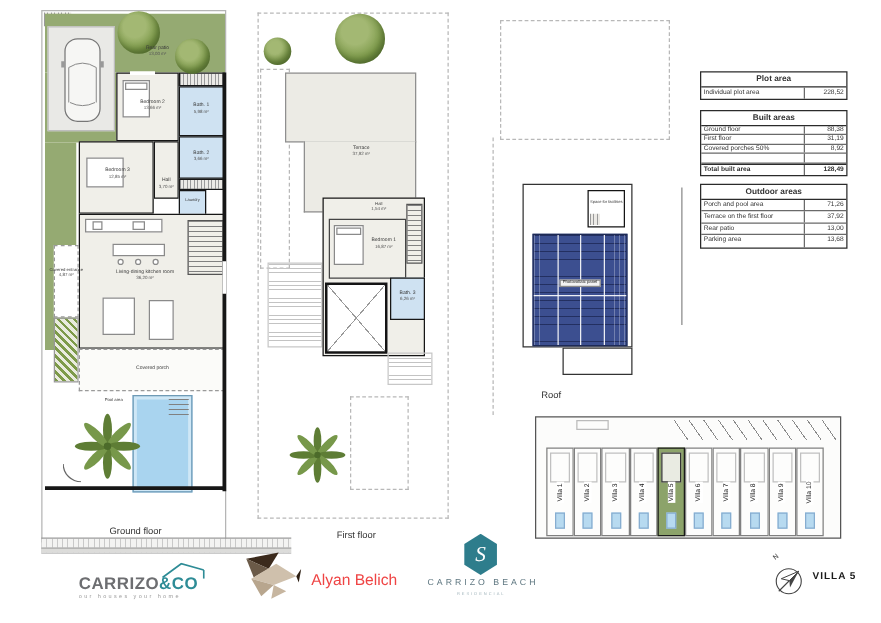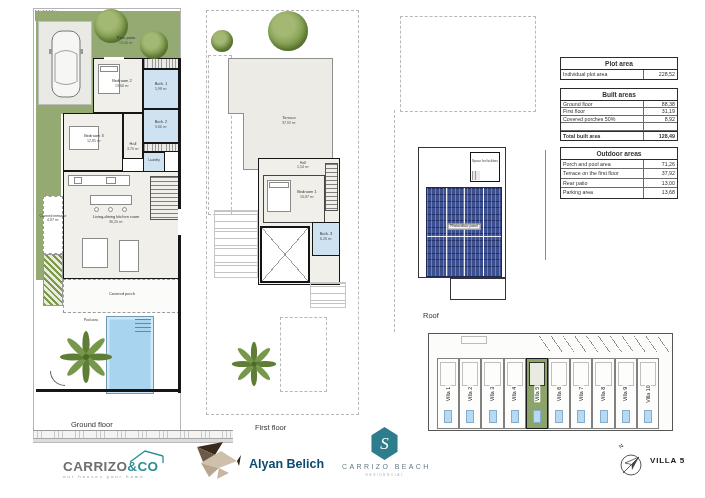--- a/index.html
+++ b/index.html
@@ -5,21 +5,21 @@
   *{margin:0;padding:0;box-sizing:border-box}
   html,body{background:#fff}
   .sheet{position:relative;width:705px;height:498px;background:#fff;overflow:hidden;
          font-family:"Liberation Sans",sans-serif;color:#333}
   .abs{position:absolute}
   .green{background:#95aa72}
   .room{background:#f0efe9;border:1.4px solid #161616}
   .bathbg{background:#cfe2f2;border:1.2px solid #161616}
   .lbl{position:absolute;font-size:4px;line-height:1.2;text-align:center;color:#3a3a3a;z-index:7;white-space:nowrap}
   .lbl .ar{display:block;font-size:3.6px;color:#555}
-  .cap{position:absolute;font-size:7.5px;color:#333;white-space:nowrap;text-align:left}
+  .cap{position:absolute;font-size:7.5px;color:#333;white-space:nowrap;text-align:center}
   .dashbox{position:absolute;border:1px dashed #b8b8b8}
   .vdash{position:absolute;border-left:1px dashed #b8b8b8}
   .stairs{background:repeating-linear-gradient(180deg,#808080 0 .7px,transparent .7px 4px)}
   .hatch{background:repeating-linear-gradient(90deg,#9a9a9a 0 .8px,#eceae6 .8px 2.8px)}
   .hlines{background:repeating-linear-gradient(180deg,#c3c3c3 0 .6px,transparent .6px 3.4px)}
   .furn{position:absolute;background:#fff;border:.6px solid #8a8a8a}
   .tree{position:absolute;border-radius:50%;z-index:4;
         background:radial-gradient(circle at 40% 35%,#a3b873 0 30%,#7d9a4a 62%,#5f7e38 100%);
         box-shadow:inset -2px -3px 5px rgba(40,60,20,.45)}
   .pool{position:absolute;background:#a9d4ef;border:1px solid #6f9ab5;box-shadow:inset 0 0 0 2.5px #cfe7f6;z-index:5}
@@ -58,21 +58,21 @@
        repeating-linear-gradient(180deg,rgba(10,16,50,.5) 0 .7px,transparent .7px 6.5px)}
   .pvchip{position:absolute;left:50%;top:44%;transform:translate(-50%,-50%);background:#f2f2f2;border:.4px solid #888;
           font-size:3.4px;line-height:1.1;padding:.5px 1.5px;white-space:nowrap;z-index:6;color:#222}
   .hatchband{position:absolute;border-top:.6px solid #9a9a9a;border-bottom:.6px solid #bbb;
      background:repeating-linear-gradient(90deg,#c9c9c9 0 .7px,#f3f3f2 .7px 4.2px)}
   .hatchband .bar{position:absolute;left:0;right:0;top:7px;height:4px;background:#dcdcda;border-top:.6px solid #a8a8a8}
   
   .brand-main{font-size:13.5px;letter-spacing:.4px;font-weight:bold;color:#6d6e71;white-space:nowrap}
   .brand-accent{color:#2e8c96}
   .tagline{font-size:4.4px;letter-spacing:1.9px;color:#9a9a9a;white-space:nowrap}
-  .architect{font-size:12.5px;font-weight:bold;color:#0c4a6e;white-space:nowrap}
+  .architect{font-size:12.5px;font-weight:normal;color:#ef4444;white-space:nowrap}
   .hexagon{position:absolute;width:29px;height:33px;background:#2e7d8c;
            clip-path:polygon(50% 0,95% 25%,95% 75%,50% 100%,5% 75%,5% 25%);
            display:flex;align-items:center;justify-content:center}
   .hexagon span{font-family:"Liberation Serif",serif;font-style:italic;font-size:17px;color:#fff;line-height:1}
   .resname{position:absolute;font-size:7px;letter-spacing:2.4px;color:#5f7781;text-align:center;white-space:nowrap}
   .ressub{position:absolute;font-size:3.2px;letter-spacing:1.6px;color:#9fb3ba;text-align:center;white-space:nowrap}
   .villaref{position:absolute;font-size:8px;font-weight:bold;letter-spacing:.8px;color:#1a1a1a}
   .northN{position:absolute;font-size:5.5px;color:#333;transform:rotate(-40deg)}
   .blackwall{position:absolute;background:#161616;z-index:6}
 </style>

